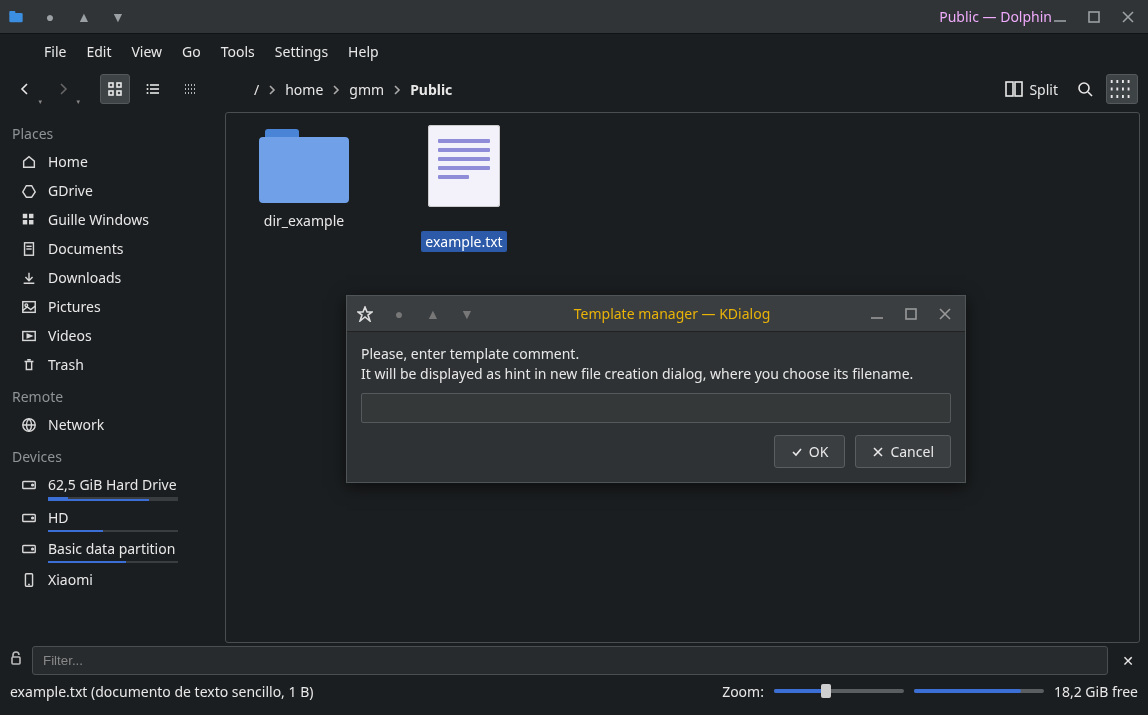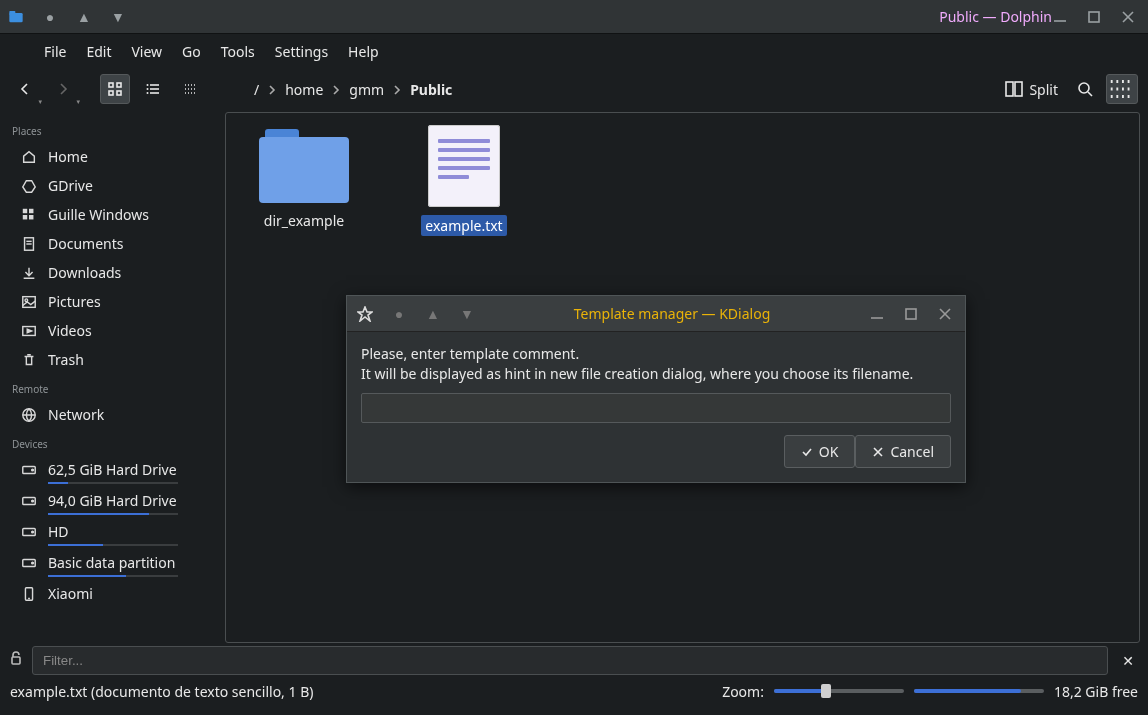--- a/index.html
+++ b/index.html
@@ -41,21 +41,21 @@
 .breadcrumb .sep svg { width:10px; height:10px; color:#aaa;}
 .breadcrumb .crumb-current { font-weight:bold; }
 .split-group { display:flex; align-items:center; gap:6px; padding:4px 6px;}
 .split-group svg { width:18px; height:18px;}
 .right-tools { display:flex; gap:6px;}
 .hamb { width:32px; height:30px; background:#3e4346; border:1px solid #55595b; border-radius:3px; display:flex; align-items:center; justify-content:center;}
 
 
 .main { display:flex; height:533px; }
 .sidebar { width:225px; padding: 6px 4px; overflow:hidden;}
-.side-header { color:#8e9396; padding: 8px 8px 4px 8px; font-size:10px;}
+.side-header { color:#8e9396; padding: 8px 8px 4px 8px; font-size:14px;}
 .side-item { display:flex; align-items:center; gap:10px; padding:5px 8px 5px 16px; }
 .side-item .sicon { width:18px; display:flex; justify-content:center; color:#d8d8d8;}
 .disk-bar { height:2px; background:#3c6fd6; margin:0 0 0 44px; width:130px; position:relative; top:-2px;}
 
 .content {
   flex:1;
   margin: 2px 8px 0 0;
   border:1px solid #4a4e50;
   border-radius:3px;
   background:#1b1e20;
@@ -64,21 +64,21 @@
   gap:40px;
   align-items:flex-start;
 }
 .file-item { width:120px; text-align:center; }
 .folder-icon { width:90px; height:74px; margin:4px auto 8px auto; position:relative;}
 .folder-tab { position:absolute; top:0; left:6px; width:34px; height:14px; background:#4a84d6; border-radius:3px 3px 0 0;}
 .folder-body { position:absolute; top:8px; left:0; right:0; bottom:0; background:#6fa0e8; border-radius:4px;}
 .txt-icon { width:72px; height:82px; background:#f3f1fa; border-radius:3px; margin:0 auto 8px auto; padding:14px 10px 10px 10px; display:flex; flex-direction:column; gap:5px; box-shadow: inset 0 0 0 1px #ccc;}
 .txt-line { height:4px; background:#8f8cd8; border-radius:1px;}
 .txt-line.short { width:60%;}
-.file-label.selected { background:#2d5aa8; color:#fff; padding:1px 4px; display:inline-block; border-radius:2px;}
+.file-label.selected { background:#2d5aa8; color:#fff; padding:1px 4px; display:inline-block; border-radius:2px;margin-top:16px;}
 
 
 .filter-row { display:flex; align-items:center; padding:4px 8px; gap:8px; height:34px;}
 .filter-input { flex:1; background:#282b2d; border:1px solid #4a4e50; color:#3b82f6; padding:6px 10px; border-radius:3px;}
 .filter-input::placeholder { color:#888;}
 .close-filter { color:#e8e8e8; font-size:14px; padding:0 6px;}
 
 
 .statusbar { display:flex; align-items:center; padding: 4px 10px; height:28px; gap:10px;}
 .statusbar .left { flex:1;}
@@ -100,21 +100,21 @@
 .dialog-title {
   height:36px; background:#3a3e40; display:flex; align-items:center;
   border-bottom:1px solid #222;
 }
 .dialog-title-left { display:flex; gap:18px; padding-left:10px; align-items:center;}
 .dialog-title-center { flex:1; text-align:center; color:#eab308;}
 .dialog-title-right { display:flex; gap:18px; padding-right:12px; align-items:center;}
 .dialog-body { padding:12px 14px 14px 14px;}
 .dialog-body p { line-height:1.4; }
 .dialog-input { width:100%; background:#353838; border:1px solid #55595b; height:30px; margin-top:10px; border-radius:2px; color:#fff; padding:0 6px;}
-.dialog-buttons { display:flex; justify-content:flex-end; margin-top:12px;}
+.dialog-buttons { display:flex; justify-content:flex-end; gap:10px; margin-top:12px;}
 .dbtn { background:#3a3e40; border:1px solid #5a5e60; padding:6px 16px; border-radius:3px; display:flex; align-items:center; gap:6px; color:#e8e8e8;}
 .dbtn svg { width:12px; height:12px;}
 
 svg { stroke: currentColor; fill: none; stroke-width: 1.6; }
 </style>
 </head>
 <body>
 
 <div class="titlebar">
   <div class="titlebar-left">
@@ -333,29 +333,20 @@
         <div class="side-item">
           <span class="sicon">
             <svg width="16" height="16" viewBox="0 0 18 18">
               <rect x="2" y="5" width="14" height="8" rx="1"></rect>
               <circle cx="13" cy="9" r="1" fill="currentColor"></circle>
             </svg>
           </span>
           <span>62,5 GiB Hard Drive</span>
         </div>
         <div class="disk-bar" style="background: linear-gradient(to right, rgb(60, 111, 214) 15%, rgb(58, 61, 63) 15%);"></div>
-        <div class="side-item">
-          <span class="sicon">
-            <svg width="16" height="16" viewBox="0 0 18 18">
-              <rect x="2" y="5" width="14" height="8" rx="1"></rect>
-              <circle cx="13" cy="9" r="1" fill="currentColor"></circle>
-            </svg>
-          </span>
-          <span>94,0 GiB Hard Drive</span>
-        </div>
         <div class="disk-bar" style="background: linear-gradient(to right, rgb(60, 111, 214) 78%, rgb(58, 61, 63) 78%);"></div>
         <div class="side-item">
           <span class="sicon">
             <svg width="16" height="16" viewBox="0 0 18 18">
               <rect x="2" y="5" width="14" height="8" rx="1"></rect>
               <circle cx="13" cy="9" r="1" fill="currentColor"></circle>
             </svg>
           </span>
           <span>HD</span>
         </div>

